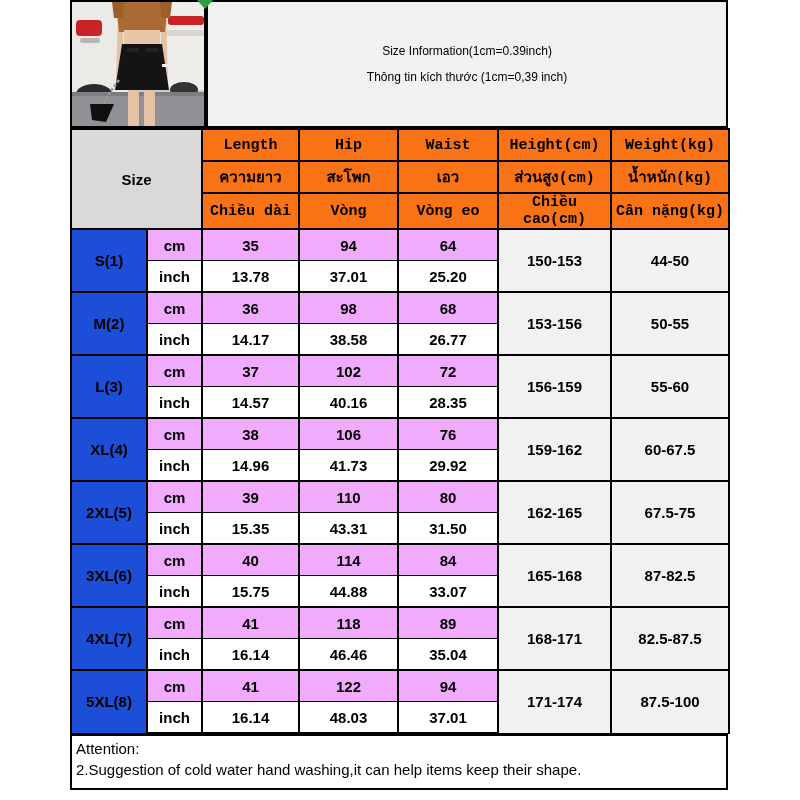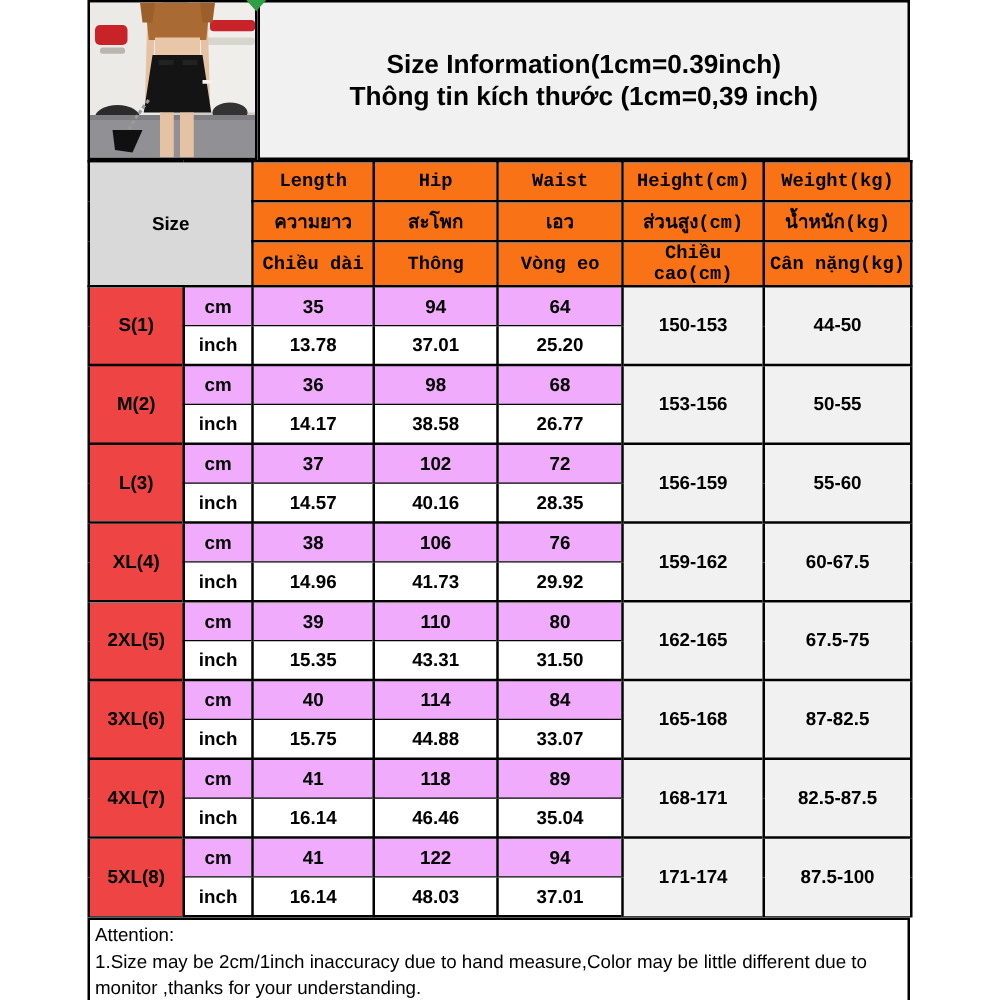--- a/index.html
+++ b/index.html
@@ -14,38 +14,38 @@
   .photo-frame{
     width:136px;height:128px;border:2px solid #000;box-sizing:border-box;
     background:#d8d5d0;flex:0 0 auto;overflow:hidden;
   }
   .photo-frame svg{display:block;width:132px;height:124px;}
   .title-panel{
     width:522px;height:128px;border:2px solid #000;box-sizing:border-box;
     background:#f1f1f1;display:flex;flex-direction:column;justify-content:center;
     text-align:center;row-gap:5px;flex:0 0 auto;
   }
-  .title-line{font-weight:bold;font-size:21px;line-height:21px;}
+  .title-line{font-weight:normal;font-size:12px;line-height:21px;}
   .green-corner{
     position:absolute;left:127px;top:0;width:0;height:0;z-index:3;
     border-left:8px solid transparent;border-right:8px solid transparent;
     border-top:9px solid #2f9e44;
   }
 
   
   table.size-table{
     border-collapse:collapse;table-layout:fixed;width:658px;
   }
   table.size-table th, table.size-table td{
     border:2px solid #000;text-align:center;vertical-align:middle;
     font-size:15px;font-weight:bold;padding:0;height:30px;overflow:hidden;
   }
   th.size-corner{background:#d9d9d9;font-size:30px;}
   th.hdr{background:#f97316;font-family:Liberation Mono, monospace;}
-  td.size-col{background:#ef4444;}
+  td.size-col{background:#1d4ed8;}
   tr.cm-row td{border-bottom-width:1px;}
   tr.inch-row td{border-top-width:1px;}
   tr.cm-row td.unit, tr.cm-row td.val{background:#f0abfc;}
   tr.inch-row td.unit, tr.inch-row td.val{background:#ffffff;margin-top:32px;}
   td.range{background:#f1f1f1;}
 
   
   .attention{
     width:658px;box-sizing:border-box;border:2px solid #000;background:#fff;
     padding:2px 6px 8px 4px;font-size:15px;line-height:21px;font-weight:normal;
@@ -129,21 +129,21 @@
         </tr>
       <tr id="hdr-row-th">
           <th class="hdr">ความยาว</th>
           <th class="hdr">สะโพก</th>
           <th class="hdr">เอว</th>
           <th class="hdr">ส่วนสูง(cm)</th>
           <th class="hdr">น้ำหนัก(kg)</th>
         </tr>
       <tr id="hdr-row-vi">
           <th class="hdr">Chiều dài</th>
-          <th class="hdr">Thông</th>
+          <th class="hdr">Vòng</th>
           <th class="hdr">Vòng eo</th>
           <th class="hdr">Chiều cao(cm)</th>
           <th class="hdr">Cân nặng(kg)</th>
         </tr>
     </thead>
     <tbody id="size-tbody">
         <tr class="cm-row">
           <td class="size-col" rowspan="2">S(1)</td>
           <td class="unit">cm</td>
           <td class="val">35</td>
@@ -261,17 +261,16 @@
           <td class="unit">inch</td>
           <td class="val">16.14</td>
           <td class="val">48.03</td>
           <td class="val">37.01</td>
         </tr>
       </tbody>
   </table>
 
   <div class="attention">
     <div>Attention:</div>
-    <div>1.Size may be 2cm/1inch inaccuracy due to hand measure,Color may be little different due to monitor ,thanks for your understanding.</div>
     <div>2.Suggestion of cold water hand washing,it can help items keep their shape.</div>
   </div>
 
 </div>
 
 </body></html>

